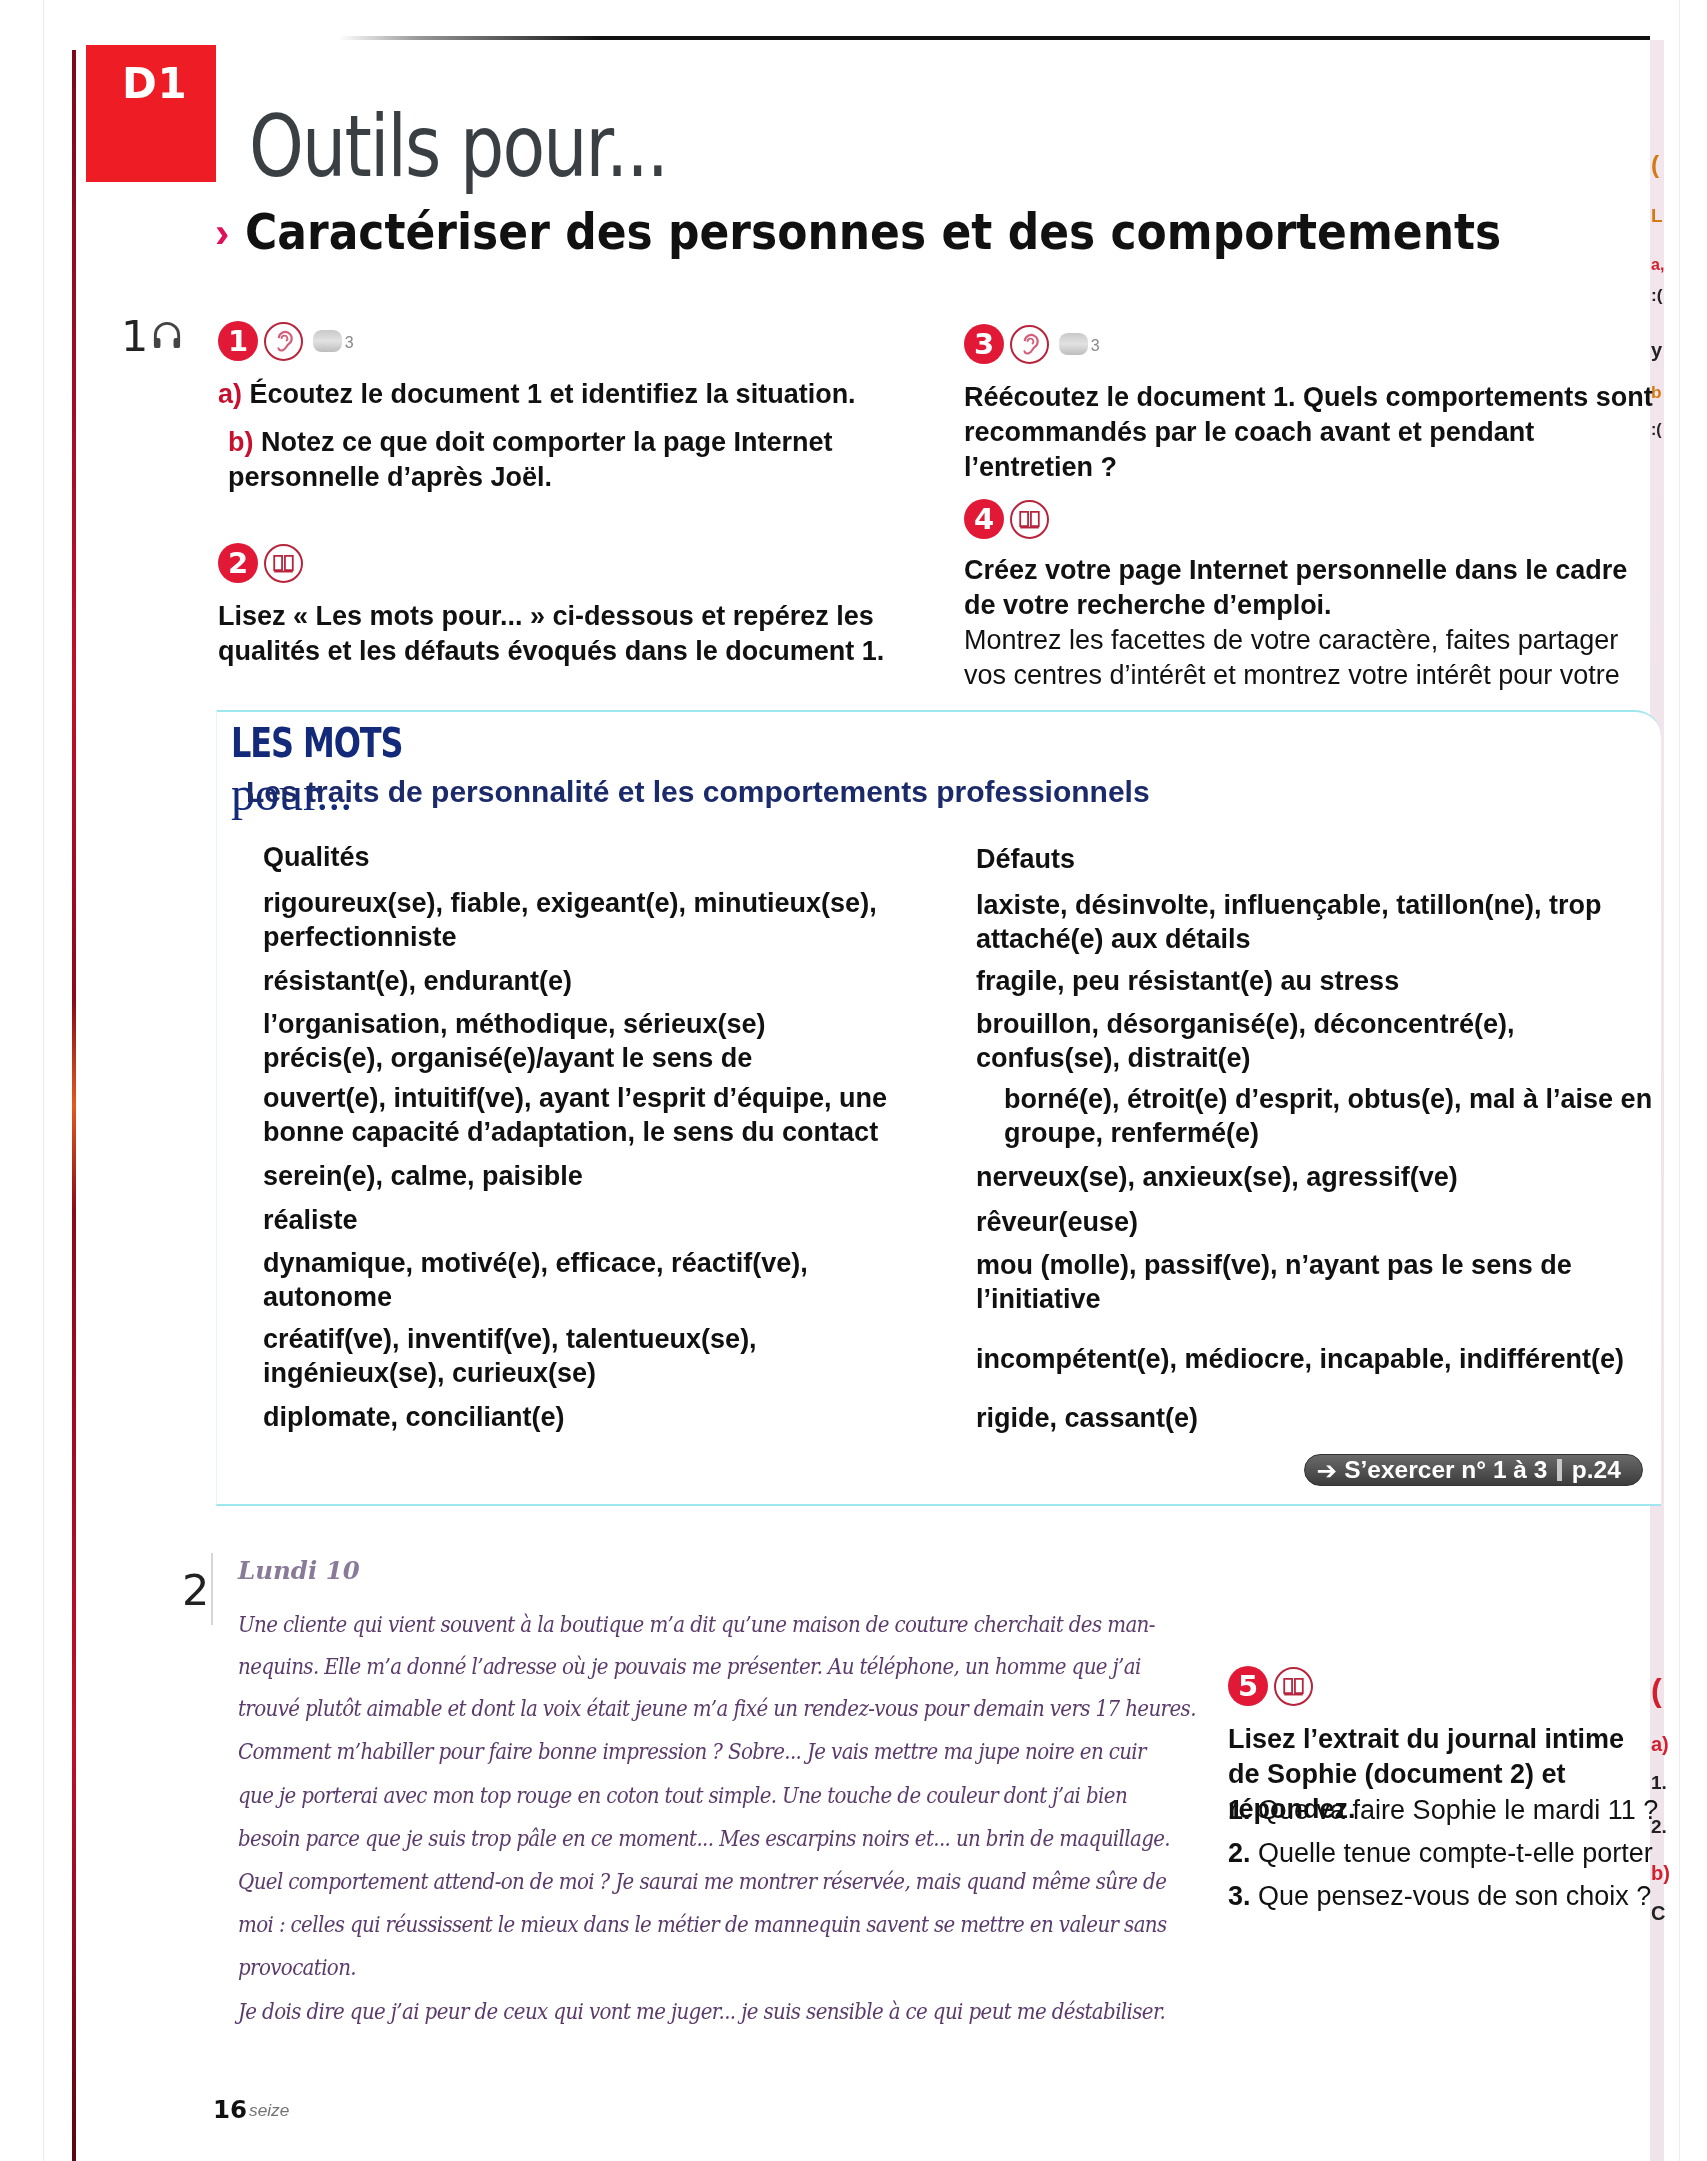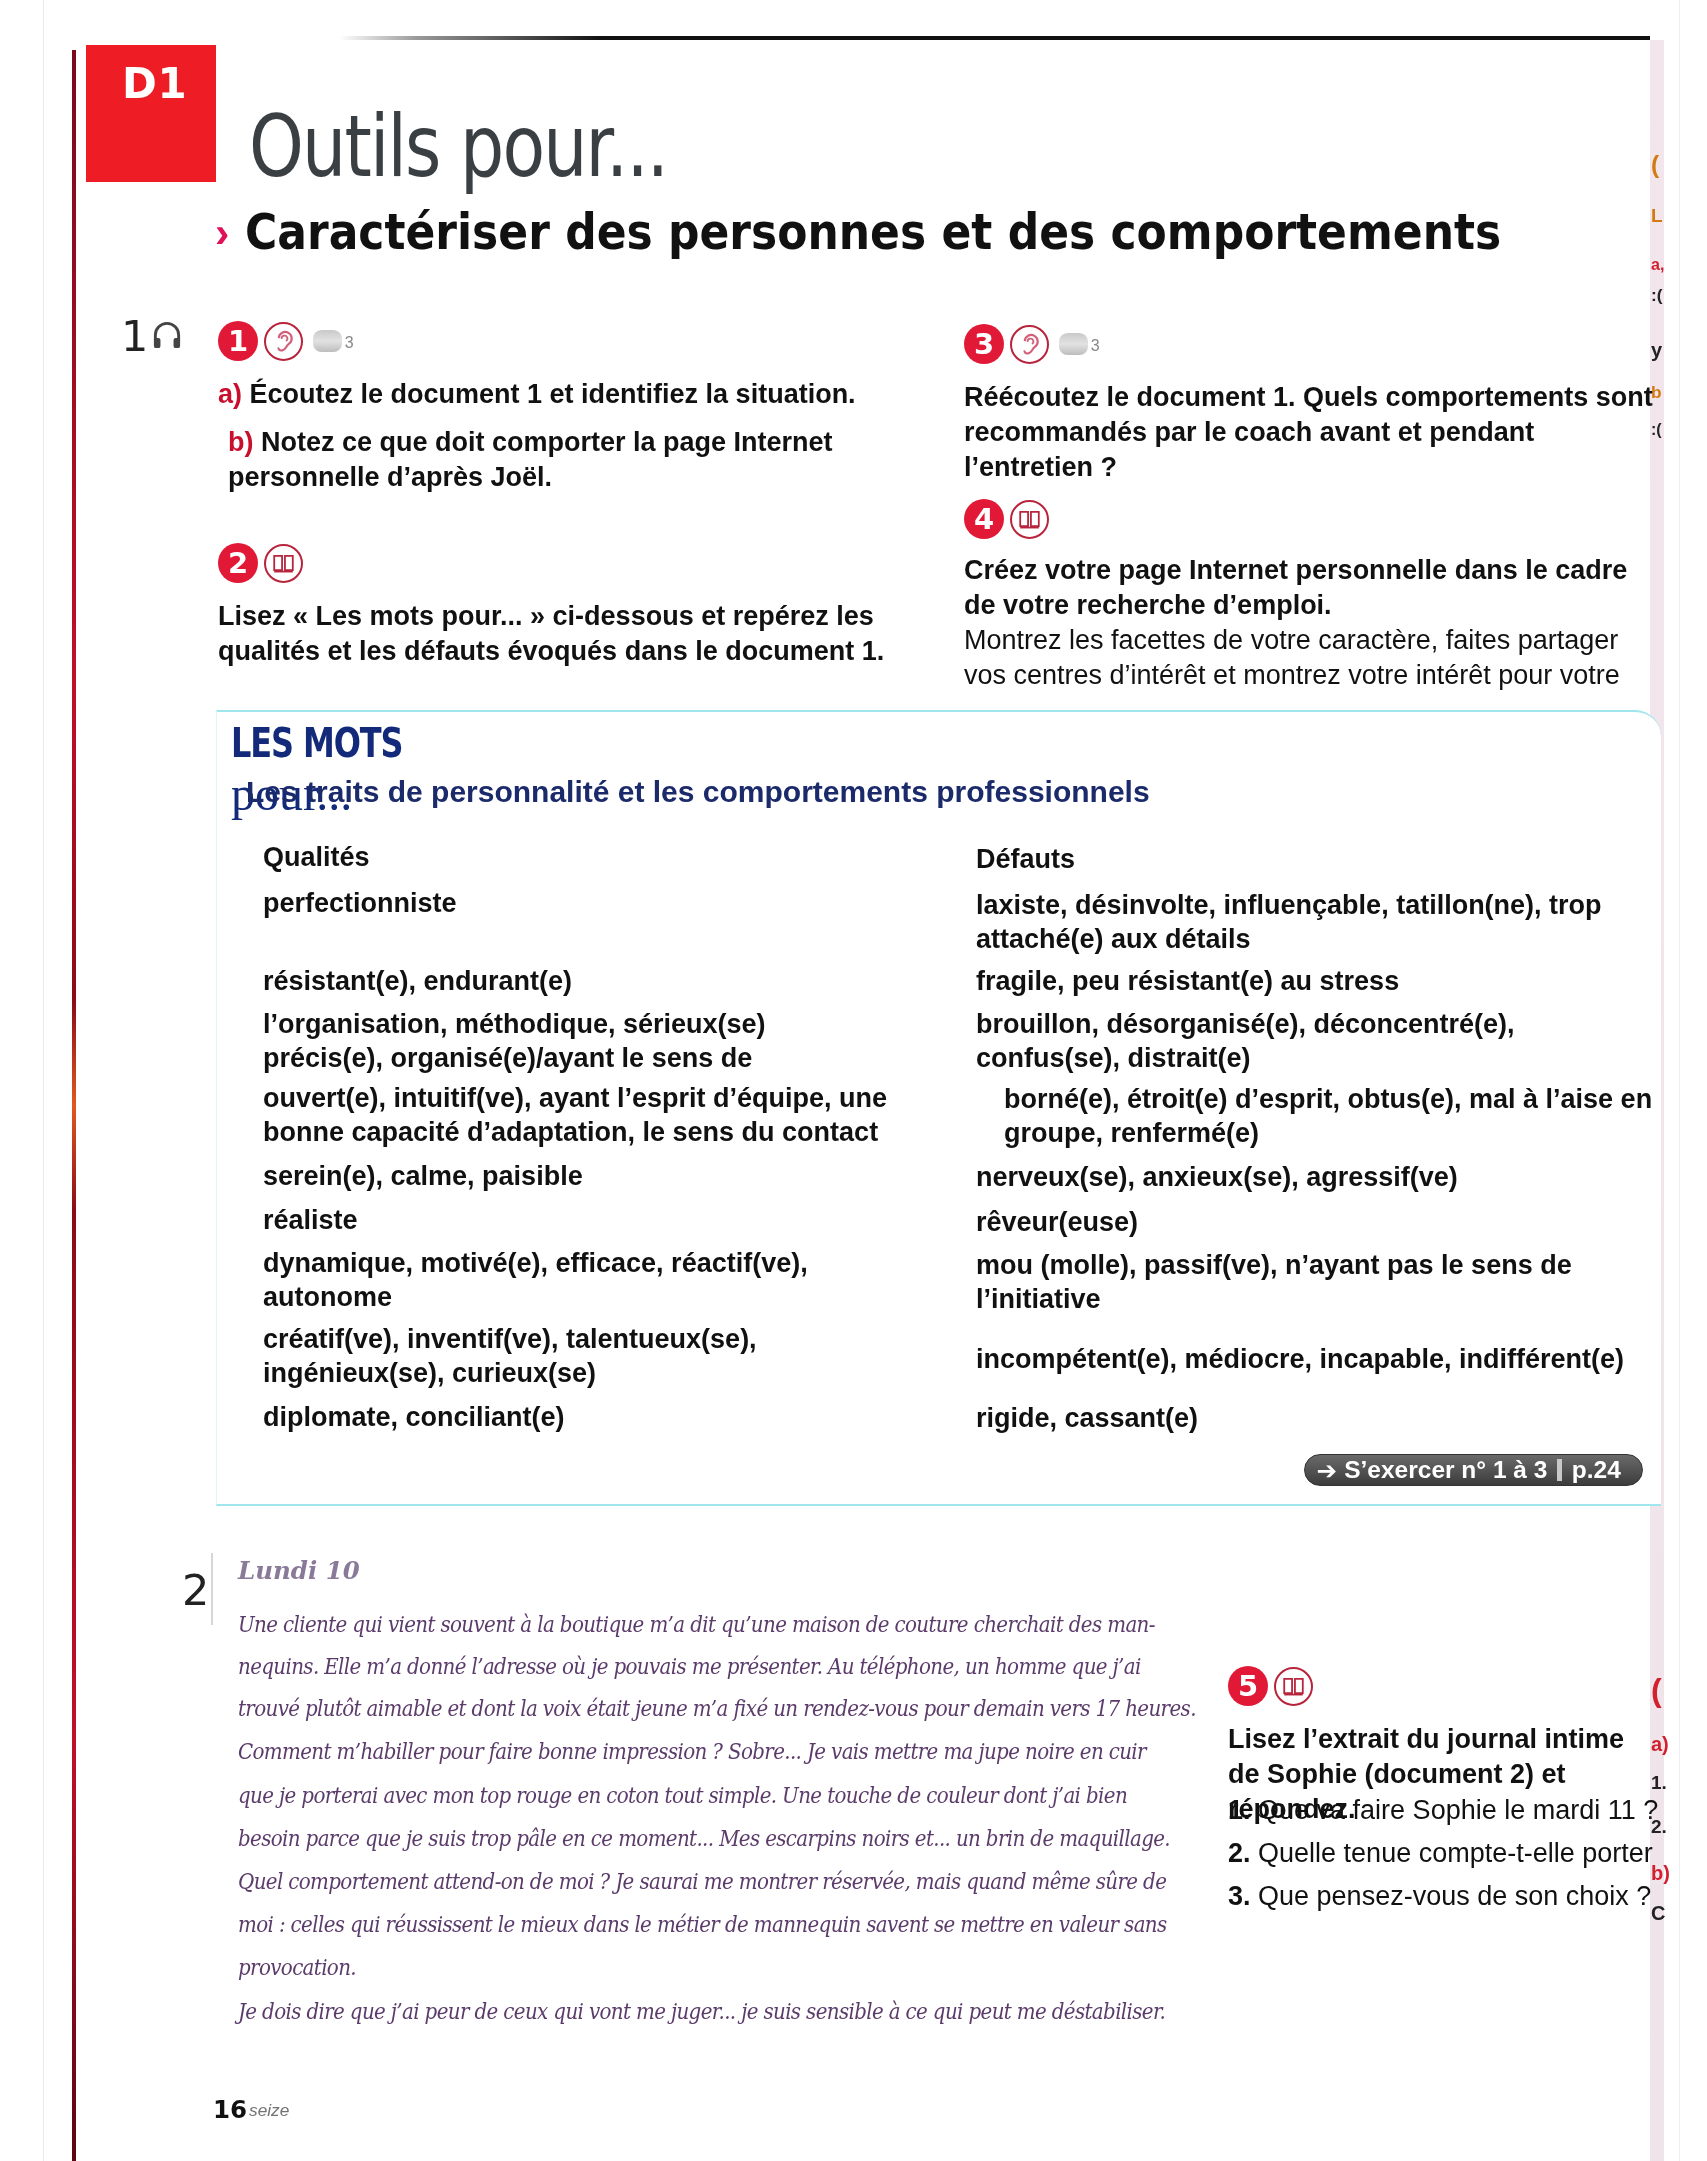--- a/index.html
+++ b/index.html
@@ -165,20 +165,21 @@
 <div class="abs mots-title">
   <span class="caps">LES MOTS</span>
   <span class="serif">pour...</span>
 </div>
 <div class="abs mots-sub">Les traits de personnalité et les comportements professionnels</div>
 
 <div class="abs col-head" style="left:263px;top:842px;">Qualités</div>
 <div class="abs col-head" style="left:976px;top:844px;">Défauts</div>
 
 <div class="abs col-item" style="left:263px;top:886px;">
+    <div>rigoureux(se), fiable, exigeant(e), minutieux(se),</div>
     <div>perfectionniste</div>
   </div>
 <div class="abs col-item" style="left:263px;top:964px;">
     <div>résistant(e), endurant(e)</div>
   </div>
 <div class="abs col-item" style="left:263px;top:1007px;">
     <div>l’organisation, méthodique, sérieux(se)</div>
     <div>précis(e), organisé(e)/ayant le sens de</div>
   </div>
 <div class="abs col-item" style="left:263px;top:1081px;">

